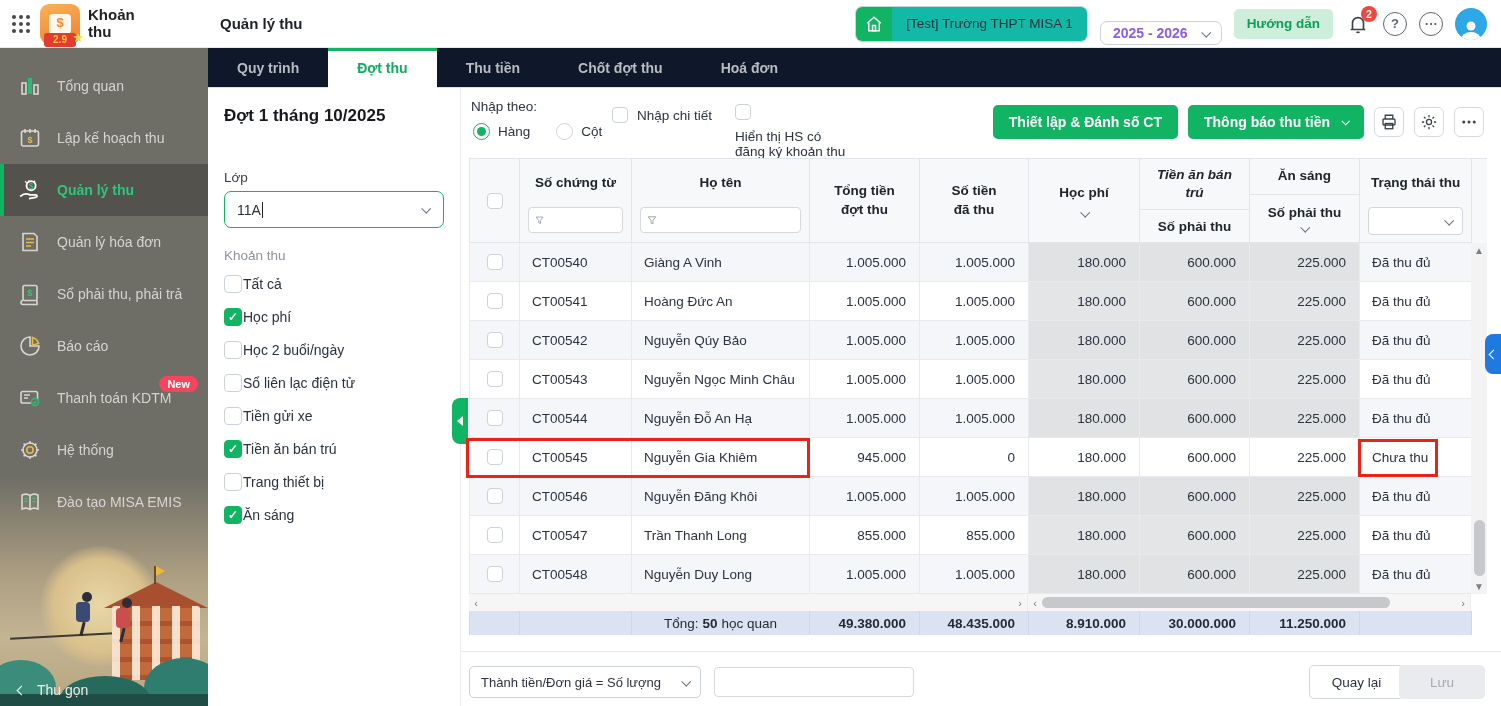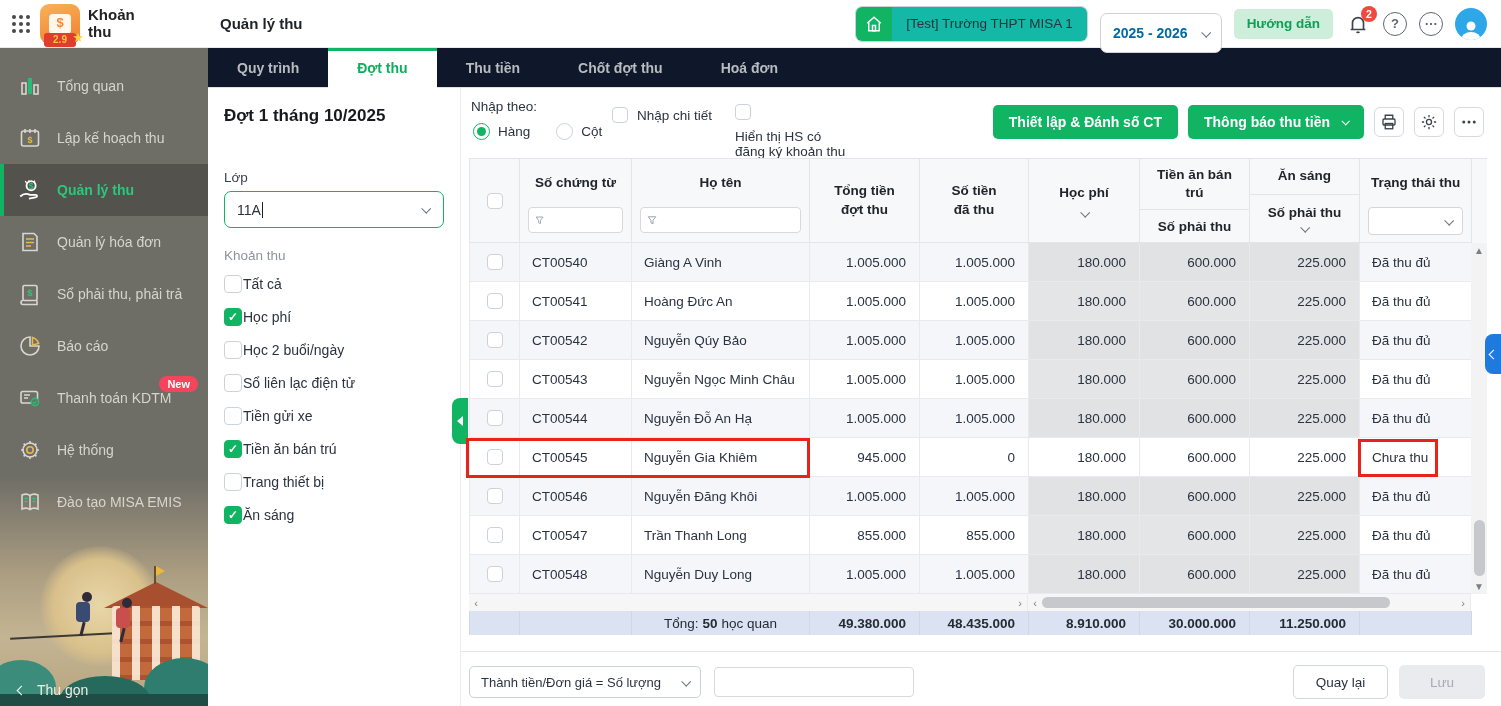--- a/index.html
+++ b/index.html
@@ -21,22 +21,22 @@
           color:#f08a36; font-weight:bold; font-size:13px;}
   .logo .ribbon { position:absolute; bottom:-3px; left:4px; right:4px; height:14px; background:#e23b30;
           border-radius:3px; color:#ffc43d; font-size:10px; font-weight:bold; text-align:center; line-height:14px;}
   .logo .star { position:absolute; right:-4px; bottom:-1px; color:#ffd23e; font-size:13px; }
   .app-title { font-weight:bold; font-size:15px; line-height:1.1; color:#222; }
   .page-title { font-weight:bold; font-size:15px; color:#20242a; margin-left:12px; }
   .topbar-right { margin-left:auto; display:flex; align-items:center; gap:12px; padding-right:14px; }
   .school-box { display:flex; align-items:stretch; height:36px; border:1px solid #ccd2da; border-radius:7px; overflow:hidden;}
   .home-btn { width:36px; background:#10b463; display:flex; align-items:center; justify-content:center; }
   .school-name { display:flex; align-items:center; padding:0 14px; font-size:13.5px; color:#2b3340; background:#14b8a6;}
-  .year-box { height:40px; border:1px solid #ccd2da; border-radius:7px; background:#fff; display:flex;
-              align-items:center; gap:14px; padding:0 12px; font-size:14px; font-weight:bold; color:#0369a1;margin-top:19px;}
+  .year-box { height:24px; border:1px solid #ccd2da; border-radius:7px; background:#fff; display:flex;
+              align-items:center; gap:14px; padding:0 12px; font-size:14px; font-weight:bold; color:#8b5cf6;margin-top:19px;}
   .guide-btn { height:30px; padding:0 13px; background:#cdeeda; color:#0e9e56; border:none; border-radius:5px;
                font-weight:bold; font-size:13.5px; font-family:inherit; }
   .icon-circle { width:24px; height:24px; border-radius:50%; border:1.6px solid #5f6671; color:#5f6671;
                  display:flex; align-items:center; justify-content:center; font-size:13px; font-weight:bold; background:#fff;}
   .bell-wrap { position:relative; width:26px; height:26px; display:flex; align-items:center; justify-content:center;}
   .badge-red { position:absolute; top:-5px; right:-6px; min-width:16px; height:16px; border-radius:8px; background:#f0483e;
                color:#fff; font-size:10.5px; font-weight:bold; display:flex; align-items:center; justify-content:center; padding:0 4px;}
   .avatar { width:32px; height:32px; border-radius:50%; background:#2da7e8; display:flex; align-items:flex-end; justify-content:center; overflow:hidden;}
 
   
@@ -177,21 +177,21 @@
   .tcell .norm { font-weight:normal; margin-right:4px;}
   .tcell .norm2 { font-weight:normal; margin-left:4px;}
 
   
   .bottom-bar { position:absolute; left:0px; top:563px; width:1041px; height:55px; border-top:1px solid #e6e6e6; background:#fff;}
   .formula-dd { position:absolute; left:8px; top:14px; width:232px; height:32px; border:1px solid #ccd2da; border-radius:5px;
                 background:#fff; display:flex; align-items:center; justify-content:space-between; padding:0 11px;
                 font-size:13px; cursor:pointer;}
   .free-input { position:absolute; left:253px; top:15px; width:200px; height:30px; border:1px solid #d6dade; border-radius:4px;
                 background:#fff; font-family:inherit; padding:0 8px;}
-  .btn-back { position:absolute; right:114px; top:13px; width:95px; height:34px; background:#fff; border:1px solid #d2d7dd;
+  .btn-back { position:absolute; right:98px; top:13px; width:95px; height:34px; background:#fff; border:1px solid #d2d7dd;
               border-radius:5px; font-size:13.5px; color:#2b3340; font-family:inherit; cursor:pointer;}
   .btn-save { position:absolute; right:17px; top:13px; width:86px; height:34px; background:#e9ebee; border:none;
               border-radius:5px; font-size:13.5px; color:#a7abb3; font-family:inherit; }
 
   
   .hl-box { position:absolute; border:3px solid #e8231a; z-index:8; pointer-events:none; }
   .hl-row { left:466px; top:438px; width:344px; height:40px; }
   .hl-status { left:1358px; top:439px; width:80px; height:38px; }
 </style>
 </head>
@@ -522,21 +522,21 @@
           </div>
           <div class="hcol center-all" style="width: 109px;">
             <div class="title">Số tiền
 đã thu</div>
           </div>
           <div class="hcol center-all" style="width: 111px;">
             <div class="title">Học phí</div>
             <span class="chev"></span>
           </div>
           <div class="hcol" style="width: 110px;">
-            <div class="title" style="height: 50px;">Tiền ăn bán
+            <div class="title" style="height: 50px; font-style: italic;">Tiền ăn bán
 trú</div>
             <div class="h-sub" style="flex: 1 1 0%;">
               <span>Số phải thu</span>
             </div>
           </div>
           <div class="hcol" style="width: 110px;">
             <div class="title" style="height: 35px;">Ăn sáng</div>
             <div class="h-sub" style="flex: 1 1 0%;">
               <span>Số phải thu</span>
               <span class="chev"></span>

